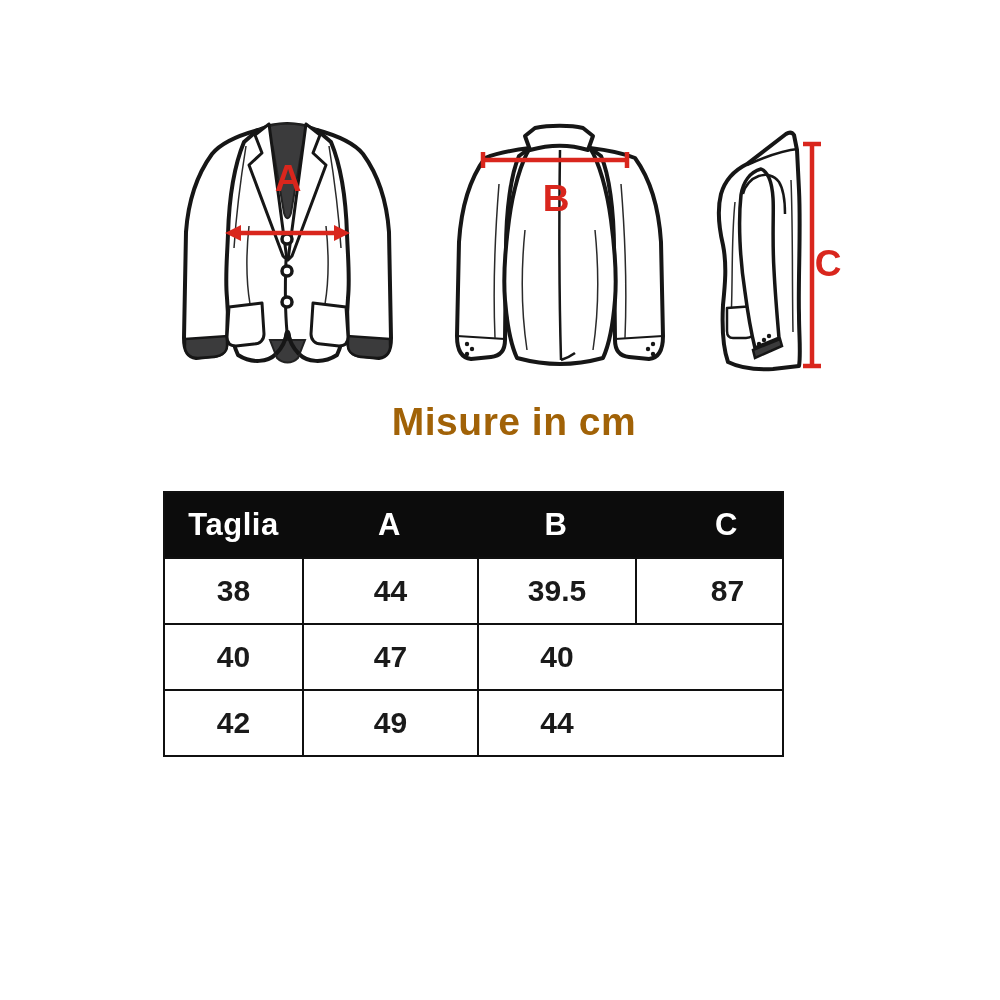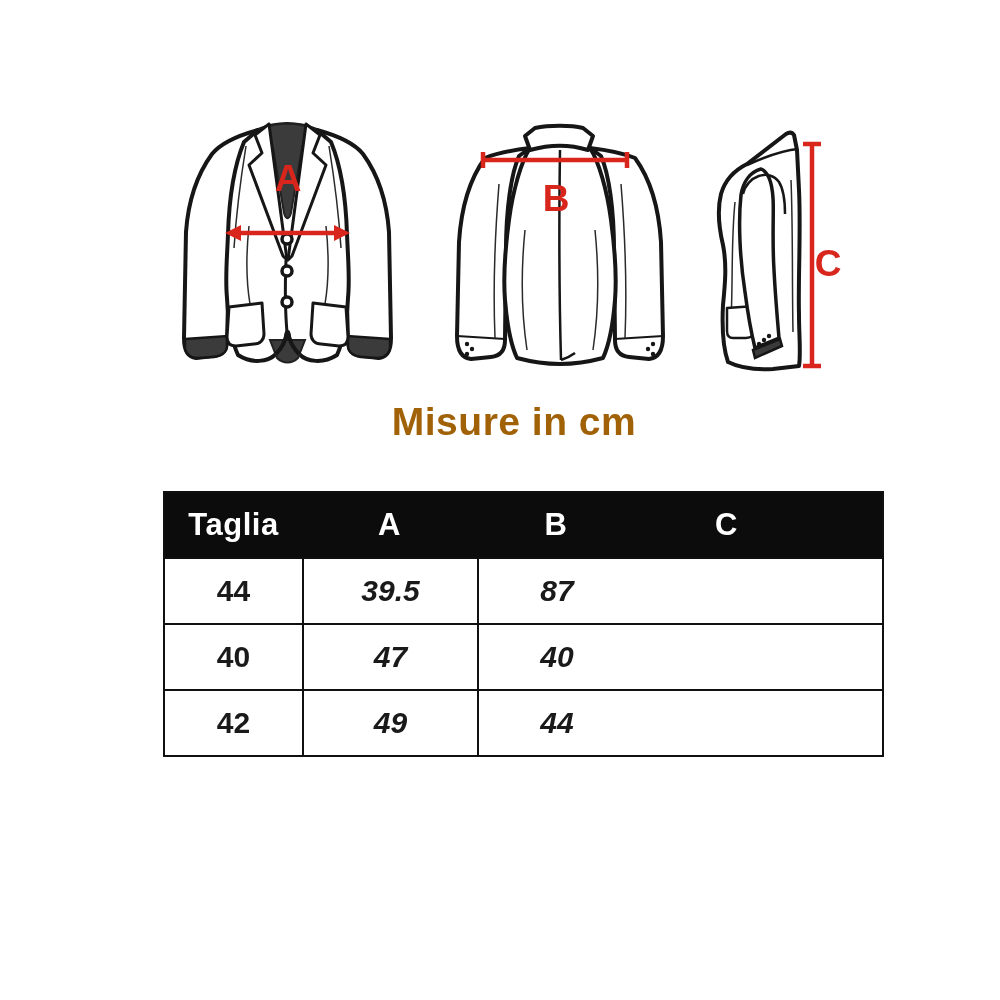--- a/index.html
+++ b/index.html
@@ -8,40 +8,40 @@
     font-family:"Liberation Sans", sans-serif;
   }
   .canvas{position:absolute;left:0;top:0;width:1000px;height:1000px;background:#fff;overflow:hidden;}
   .fig{position:absolute;}
   .fig svg{display:block;}
   .page-title{
     position:absolute;left:0;top:400px;width:980px;text-align:center;
     font-size:39px;font-weight:700;color:#a16207;letter-spacing:.5px;padding-left:24px;
   }
   .size-table{
-    position:absolute;left:163px;top:491px;width:721px;
+    position:absolute;left:163px;top:491px;width:621px;
     border:2px solid #101010;box-sizing:border-box;background:#fff;
   }
   .thead{
     display:grid;grid-template-columns:137px 175px 158px 183px;
     background:#0c0c0c;height:64px;
   }
   .th{
     color:#ffffff;font-size:31px;font-weight:700;letter-spacing:.5px;
     display:flex;align-items:center;justify-content:center;
   }
   .trow{
     display:grid;grid-template-columns:137px 175px 158px 183px;
     height:64px;border-top:2px solid #101010;background:#fff;
   }
   .td{
     display:flex;align-items:center;justify-content:center;
     font-size:30px;font-weight:700;color:#1a1a1a;
   }
-  .td + .td{border-left:2px solid #101010;font-style:italic;}
+  .td + .td{border-left:2px solid #101010;}
   .measure-letter{font-family:"Liberation Sans", sans-serif;font-weight:700;font-size:37px;}
 </style>
 </head>
 <body>
 
 <div class="canvas">
 
   <div class="fig" style="left:170px;top:108px;width:255px;height:285px;">
     <svg width="255" height="285" viewBox="0 0 255 285">
 
@@ -143,20 +143,21 @@
   <div class="page-title">Misure in cm</div>
 
   <div class="size-table">
     <div class="thead">
       <div class="th">Taglia</div>
       <div class="th">A</div>
       <div class="th">B</div>
       <div class="th">C</div>
     </div>
     <div class="trow">
+      <div class="td">38</div>
       <div class="td">44</div>
       <div class="td">39.5</div>
       <div class="td">87</div>
     </div>
     <div class="trow">
       <div class="td">40</div>
       <div class="td">47</div>
       <div class="td">40</div>
     </div>
     <div class="trow">

